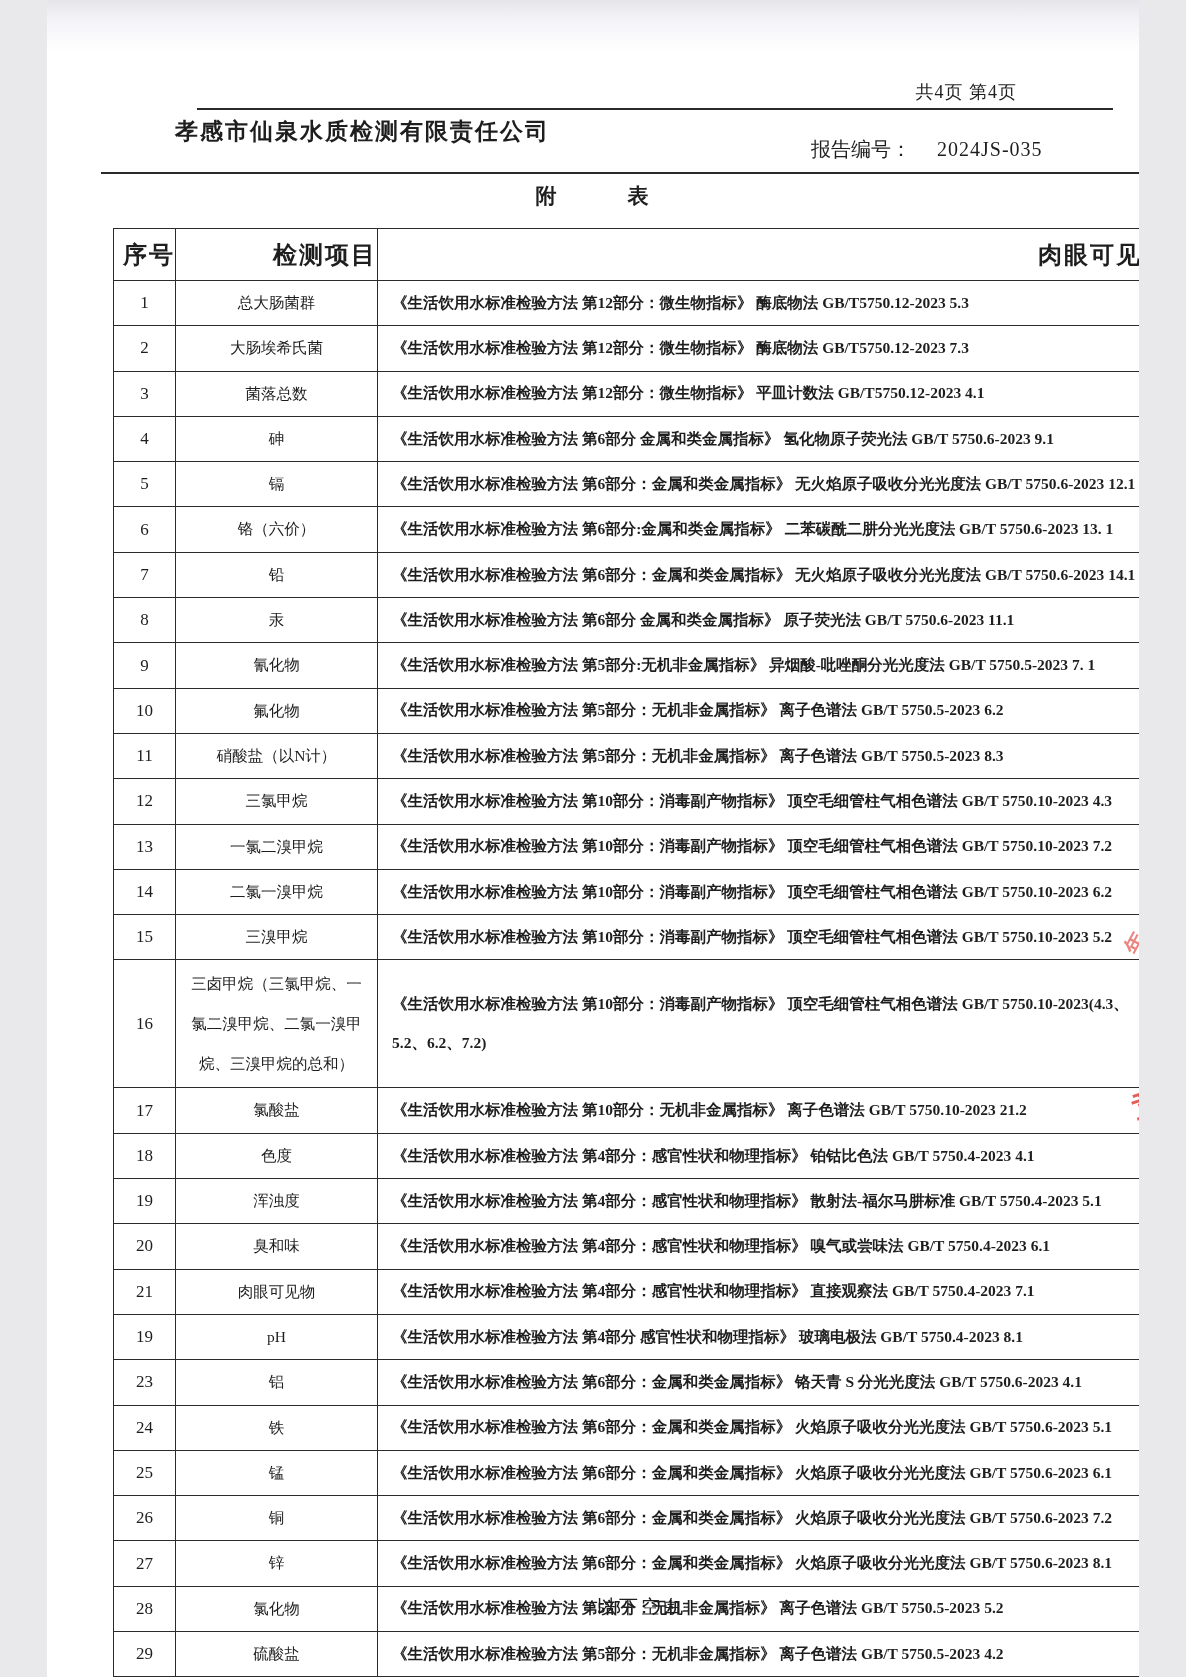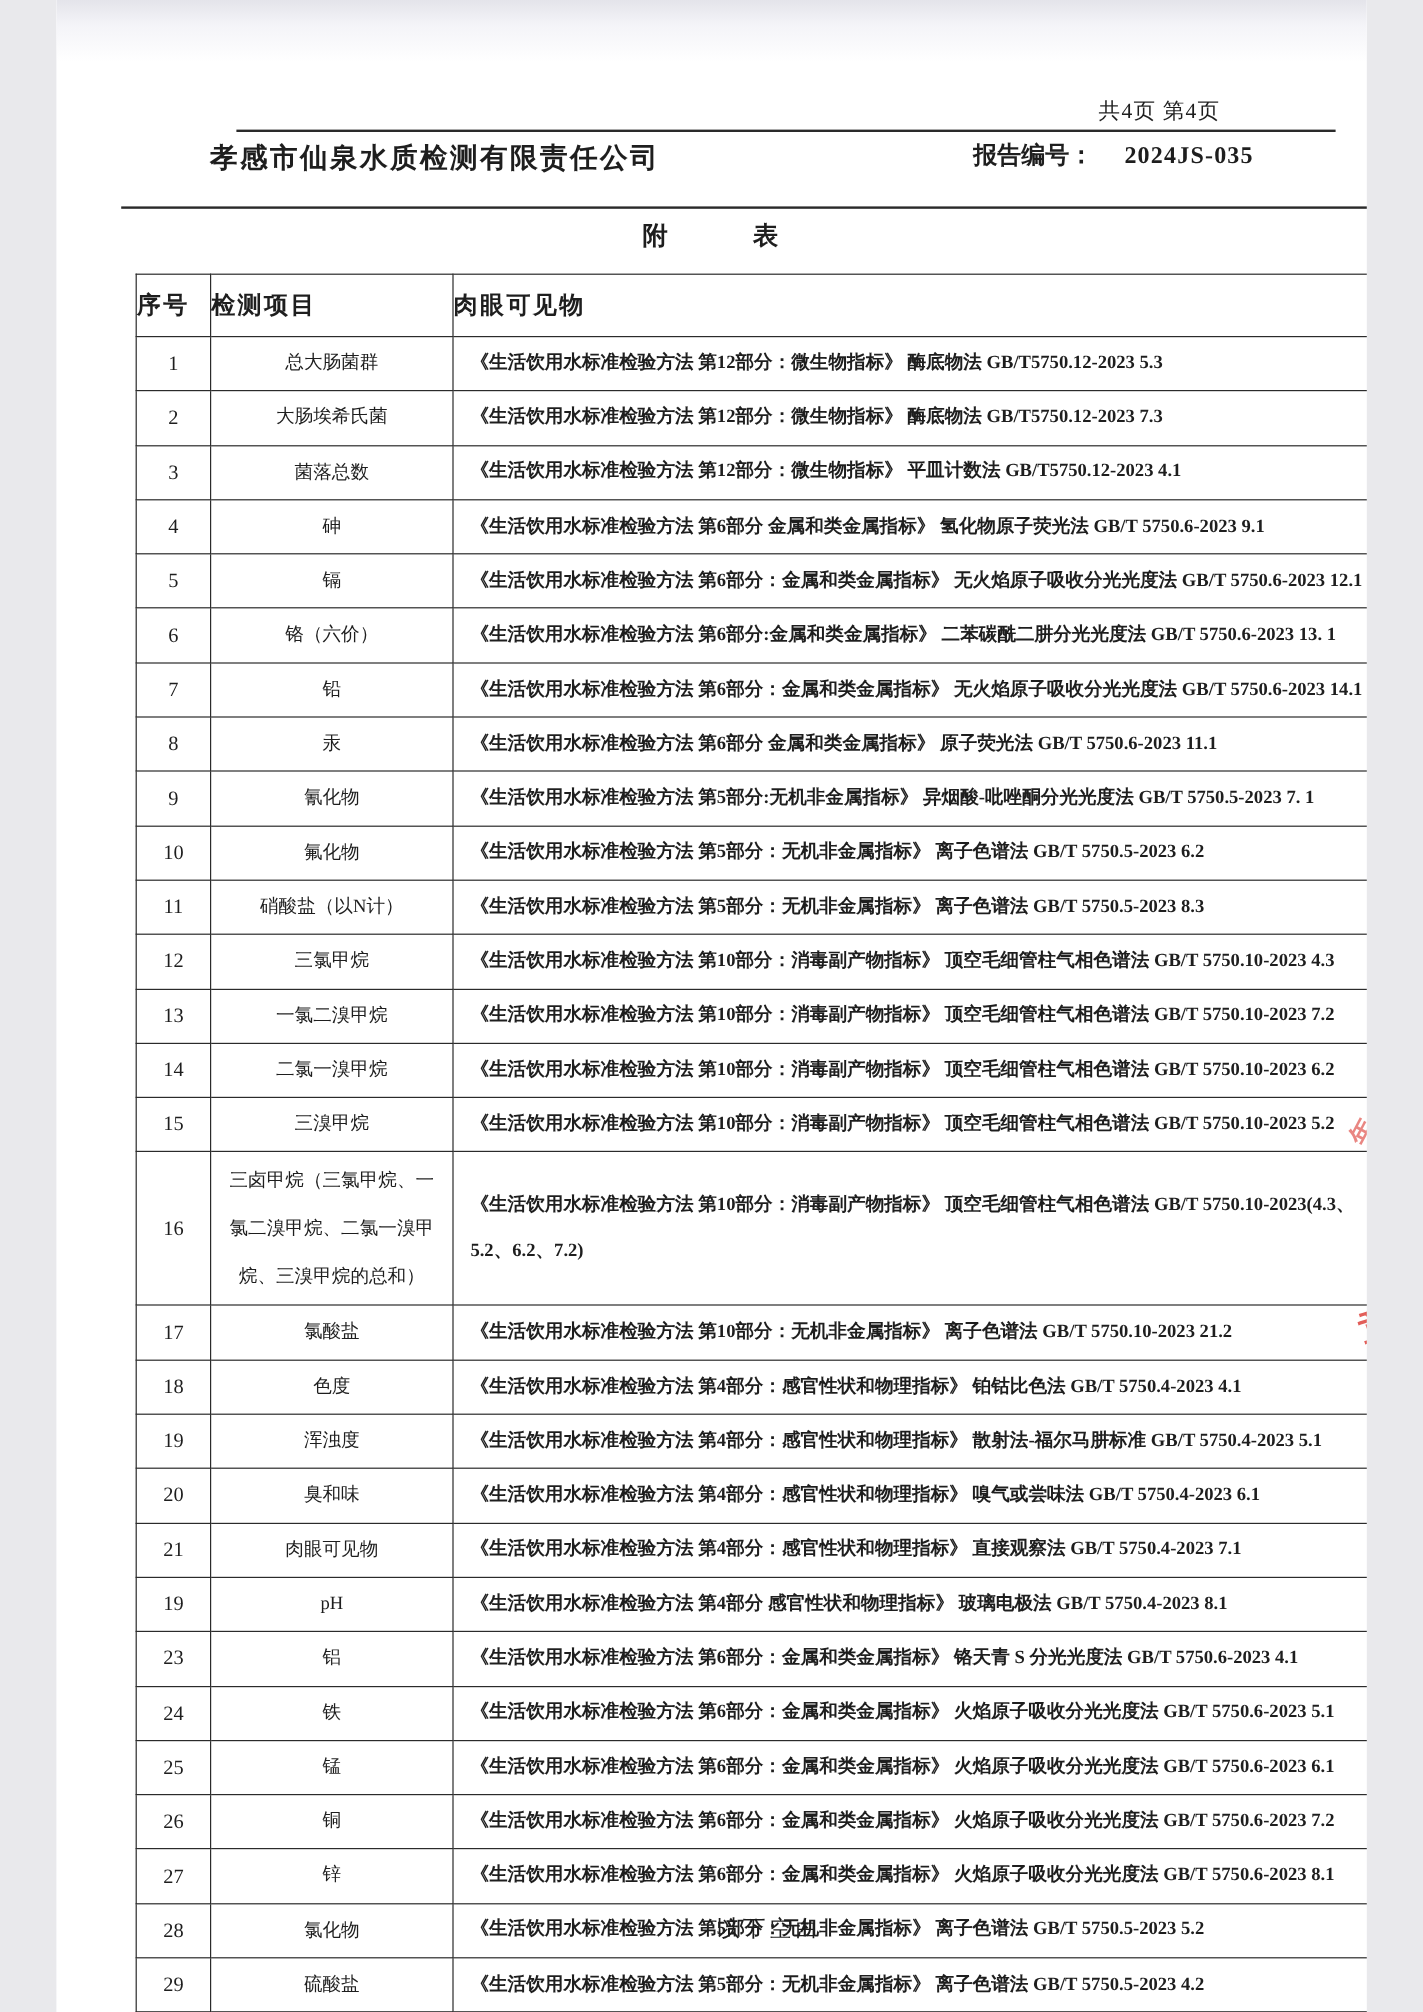--- a/index.html
+++ b/index.html
@@ -28,23 +28,22 @@
   .rule-1 {
     position: absolute; top: 108px; left: 150px; width: 916px;
     border-top: 2px solid #2a2a2a;
   }
   .company-name {
     position: absolute; top: 116px; left: 128px;
     font-family: Liberation Serif, serif;
     font-weight: bold; font-size: 23px; letter-spacing: 2px;
   }
   .report-no-wrap {
-    position: absolute; top: 116px; left: 764px;
+    position: absolute; top: 136px; left: 764px;
     font-size: 20px;
-    font-weight: bold;
   }
   .report-no-wrap .report-no-value { margin-left: 26px; letter-spacing: 1px; }
   .rule-2 {
     position: absolute; top: 172px; left: 54px; width: 1082px;
     border-top: 2px solid #2a2a2a;
   }
   .doc-title {
     position: absolute; top: 182px; left: 0; width: 100%;
     text-align: center; font-size: 21px; font-weight: bold;
     letter-spacing: 2px; white-space: pre;
@@ -58,22 +57,22 @@
     table-layout: fixed;
     font-size: 15.5px;
   }
   table.method-table col.c-no   { width: 62px; }
   table.method-table col.c-item { width: 202px; }
   table.method-table th, table.method-table td {
     border: 1.6px solid #2b2b2b;
     vertical-align: middle;
   }
   table.method-table thead th {
-    height: 52px; font-size: 20px; font-weight: 600;
-    text-align: left; letter-spacing: 2px;
+    height: 52px; font-size: 24px; font-weight: 600;
+    text-align: right; letter-spacing: 2px;
   }
   table.method-table tbody tr { height: 34px; }
   table.method-table tbody tr:nth-child(16) { height: 128px; }
   td.cell-no   { text-align: center; font-size: 17px; }
   td.cell-item { text-align: center; padding: 2px 8px; line-height: 2.6; }
   td.cell-method { text-align: left; padding: 2px 6px 2px 14px; line-height: 2.5; font-weight: bold; }
 
   
   .footer-note {
     position: absolute; top: 1594px; left: 66px; width: 1056px;

